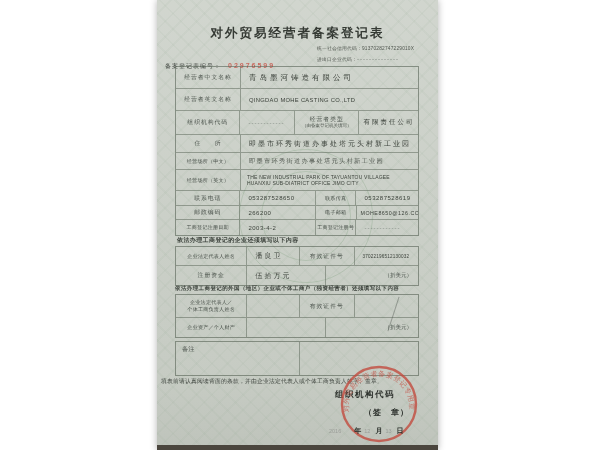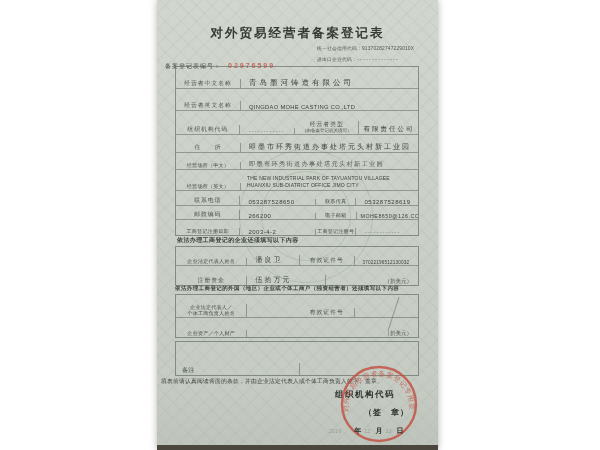--- a/index.html
+++ b/index.html
@@ -18,21 +18,21 @@
   
   .abs{position:absolute;}
   .title{width:100%;text-align:center;font-weight:bold;font-size:12.5px;
          letter-spacing:2px;color:#353a34;}
   .tiny{font-size:4.8px;color:#50564f;line-height:1.8;letter-spacing:.2px;}
   .regline{font-size:6px;color:#383e38;letter-spacing:1px;}
   .regnum{font-size:7px;color:#c96a5f;letter-spacing:2px;margin-left:7px;font-weight:bold;}
   .sechdr{font-size:6px;color:#3a403a;letter-spacing:.4px;font-weight:bold;}
   
   .tbl{position:absolute;left:18px;width:244px;border:1px solid rgba(85,97,84,.60);box-sizing:border-box;}
-  .tr{display:flex;border-bottom:1px solid rgba(85,97,84,.50);box-sizing:border-box;align-items:flex-end;}
+  .tr{display:flex;border-bottom:1px solid rgba(85,97,84,.50);box-sizing:border-box;}
   .tr:last-child{border-bottom:none;}
   .td{border-right:1px solid rgba(85,97,84,.50);box-sizing:border-box;display:flex;
       align-items:center;overflow:hidden;}
   .td:last-child{border-right:none;}
   .lab{justify-content:center;text-align:center;font-size:5.8px;color:#49514a;letter-spacing:1px;}
   .lab.sm{font-size:5.1px;letter-spacing:.2px;}
   .val{padding-left:8px;font-size:6.5px;color:#3b413a;}
   .cn-big{font-size:7.5px;letter-spacing:3px;}
   .cn-mid{font-size:7px;letter-spacing:2px;}
   .cn-lite{font-size:6.3px;letter-spacing:1.2px;color:#565d55;}

